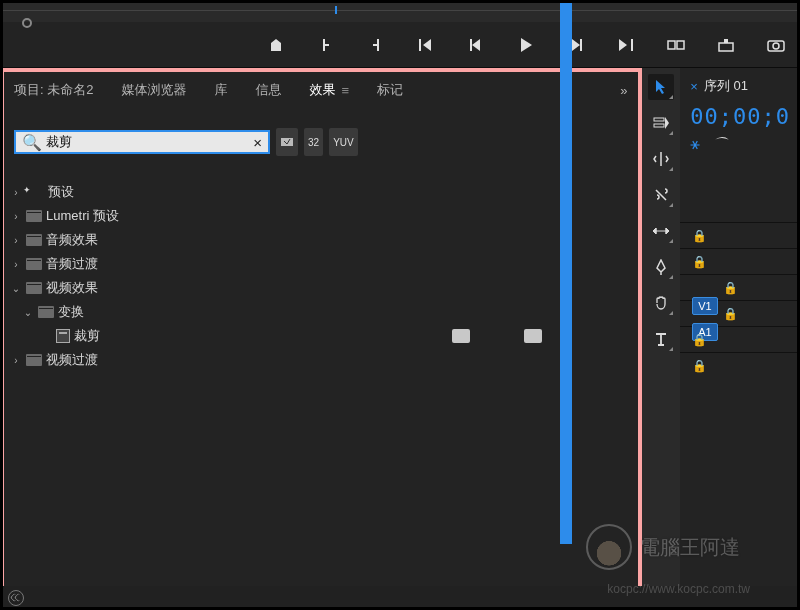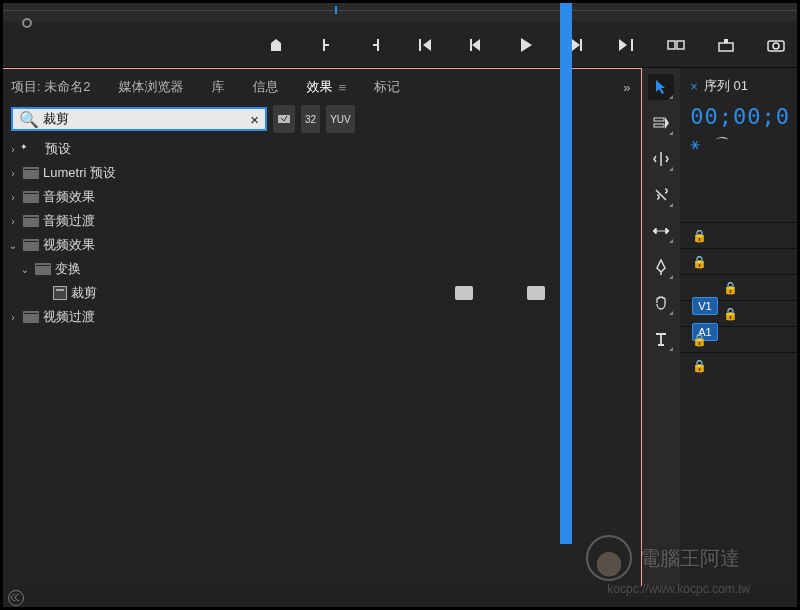--- a/index.html
+++ b/index.html
@@ -14,21 +14,21 @@
   .playhead.main { left:560px; }
 
   
   .player-ctrl { display:flex; align-items:center; height:46px; gap:30px; padding:0 14px; justify-content:flex-end; background:#232323; border-bottom:1px solid #0c0c0c; }
   .pc-btn { width:20px; height:20px; display:flex; align-items:center; justify-content:center; color:#e8e8e8; cursor:pointer; }
 
   
   .main { display:flex; height:calc(610px - 68px); }
 
   
-  .panel { width:662px; border:1px solid #fca5a5; background:#232323; display:flex; flex-direction:column; }
+  .panel { width:662px; border:4px solid #fca5a5; background:#232323; display:flex; flex-direction:column;gap:20px; }
   .tabs { display:flex; align-items:center; height:36px; padding:0 10px; gap:28px; font-size:13px; color:#b5b5b5; }
   .tabs .tab.active { color:#fff; }
   .tab { cursor:pointer; display:flex; align-items:center; gap:6px; }
   .tabs .more { margin-left:auto; }
 
   .searchrow { display:flex; align-items:center; height:28px; padding:4px 10px; gap:6px; }
   .searchbox { display:flex; align-items:center; background:#e8e8e8; color:#111; border:2px solid #2d8ceb; width:256px; height:24px; padding:0 6px; }
   .searchbox input { flex:1; border:none; background:transparent; font-size:13px; outline:none; color:#111; }
   .searchbox .clr { color:#222; font-size:15px; cursor:pointer; }
   .badge { background:#3a3a3a; color:#ddd; padding:14px 4px; border-radius:2px; font-size:10px; cursor:pointer; height:18px; display:flex; align-items:center; }
@@ -63,21 +63,21 @@
   .lock { color:#999; font-size:12px; width:14px; }
   .track-lbl { background:#1f5fa8; color:#fff; font-size:11px; padding:2px 5px; border-radius:2px; border:1px solid #3a8de0;margin-top:36px; }
 
   
   .statusbar { position:absolute; bottom:0; left:0; right:0; height:24px; background:#212121; display:flex; align-items:center; padding:0 8px; }
   .cc { width:16px; height:16px; border:1.5px solid #777; border-radius:50%; position:relative; }
   .cc::before,.cc::after{content:"";position:absolute;width:6px;height:6px;border:1.5px solid #777;border-radius:50%;top:3px;border-right:none;border-top:none;transform:rotate(45deg);}
   .cc::before{left:2px;} .cc::after{left:6px;}
 
   
-  .wm { position:absolute; right:60px; bottom:29px; opacity:.3; pointer-events:none; display:flex; align-items:center; gap:8px; }
+  .wm { position:absolute; right:60px; bottom:40px; opacity:.3; pointer-events:none; display:flex; align-items:center; gap:8px; }
   .wm-face{width:46px;height:46px;border:2px solid #ddd;border-radius:50%;position:relative;background:radial-gradient(circle at 50% 65%, #d4b896 35%, transparent 36%);}
   .wm-txt{color:#ddd;font-size:20px;text-shadow:0 0 3px #000;}
   .wm-url{position:absolute;right:50px;bottom:14px;color:#ccc;opacity:.25;font-size:12px;}
 
   
   .frame { position:absolute; inset:0; border:3px solid #000; pointer-events:none; }
 
   svg { display:block; }
 </style>
 </head>

